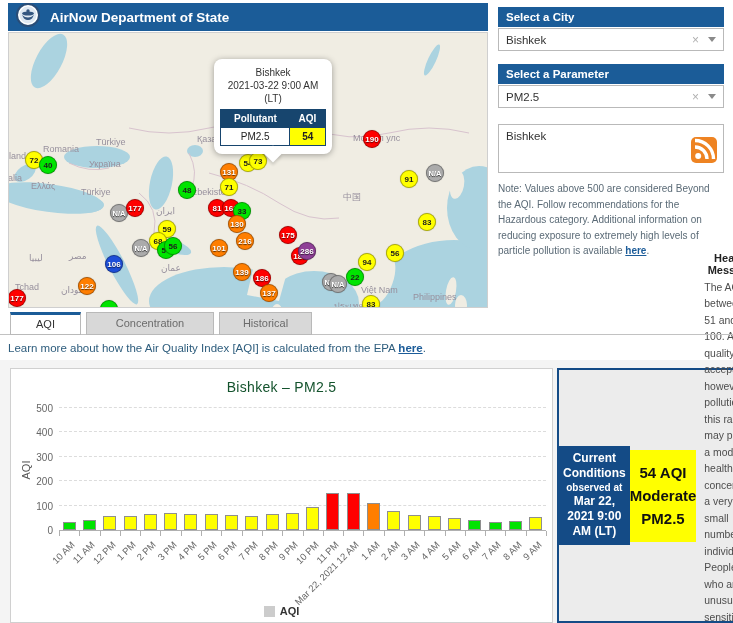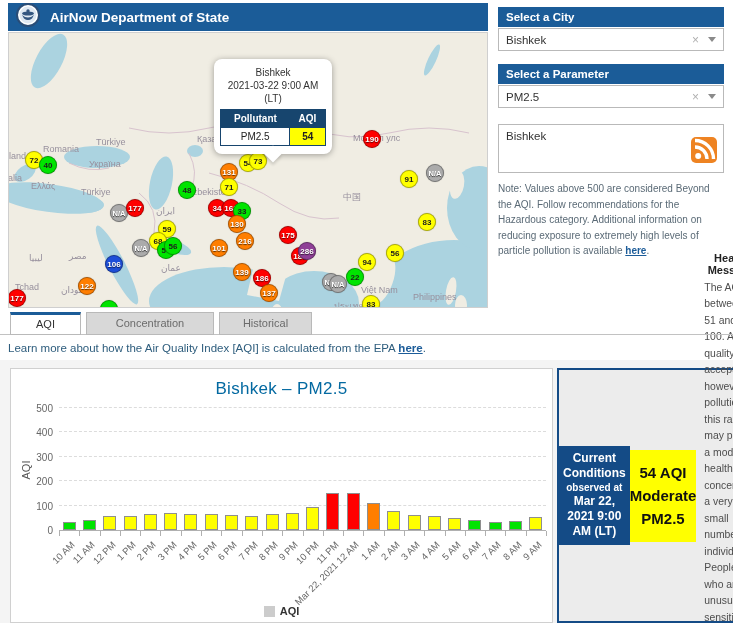--- a/index.html
+++ b/index.html
@@ -63,21 +63,21 @@
     font-size:11px; text-align:center; line-height:21px; cursor:pointer; }
   .tab.active { background:#fff; border-top:3px solid #1b5c98; color:#333; line-height:19px; }
   .tab.t0 { width:71px; } .tab.t1 { width:128px; } .tab.t2 { width:93px; }
   .learn { position:absolute; left:8px; top:342px; font-size:11.5px; color:#2e5d7d; }
   .learn a { color:#1c5c99; font-weight:bold; }
 
   
   .chart-panel { position:absolute; left:10px; top:368px; width:543px; height:255px;
     background:#fff; border:1px solid #d0d0d0; }
   .chart-title { position:absolute; left:0; top:10px; width:100%; text-align:center;
-    font-size:17px; color:#0369a1; letter-spacing:.3px; }
+    font-size:14px; color:#14532d; letter-spacing:.3px; }
   .plot { position:absolute; left:48px; top:40px; width:487px; height:122px;
     border-bottom:1px solid #b0b0b0; }
   .gridline { position:absolute; left:0; width:100%; border-top:1px dashed #dcdcdc; }
   .bar { position:absolute; bottom:0; width:13px; border:1px solid #8f8f8f; cursor:pointer; }
   .xtick { position:absolute; width:1px; height:5px; background:#b0b0b0; }
   .ylab { position:absolute; width:42px; text-align:right; font-size:10px; color:#666; }
   .xlab { position:absolute; width:110px; text-align:right; font-size:9.5px; color:#666;
     transform-origin:100% 0; transform:rotate(-45deg); white-space:nowrap; }
   .yaxis-title { position:absolute; left:6px; top:95px; font-size:11px; color:#555;
     transform:rotate(-90deg); transform-origin:center; }
@@ -187,21 +187,21 @@
         <div class="marker lvl-na" style="left: 123px; top: 206px; background: rgb(171, 171, 171); font-size: 7.5px;">N/A</div>
         <div class="marker lvl-orange" style="left: 96px; top: 222px; background: #1d4ed8;">106</div>
         <div class="marker lvl-orange" style="left: 69px; top: 244px; background: rgb(255, 126, 0);">122</div>
         <div class="marker lvl-red" style="left: -1px; top: 256px; background: rgb(255, 0, 0);">177</div>
         <div class="marker lvl-green" style="left: 91px; top: 267px; background: rgb(0, 228, 0);"></div>
         <div class="marker lvl-green" style="left: 169px; top: 148px; background: rgb(0, 228, 0);">48</div>
         <div class="marker lvl-orange" style="left: 211px; top: 130px; background: rgb(255, 126, 0);">131</div>
         <div class="marker lvl-yellow" style="left: 211px; top: 145px; background: rgb(255, 255, 0);">71</div>
         <div class="marker lvl-yellow" style="left: 230px; top: 121px; background: rgb(255, 255, 0);">54</div>
         <div class="marker lvl-yellow" style="left: 240px; top: 119px; background: rgb(255, 255, 0);">73</div>
-        <div class="marker lvl-red" style="left: 199px; top: 166px; background: rgb(255, 0, 0);">34</div>
+        <div class="marker lvl-red" style="left: 199px; top: 166px; background: rgb(255, 0, 0);">81</div>
         <div class="marker lvl-red" style="left: 213px; top: 166px; background: rgb(255, 0, 0);">163</div>
         <div class="marker lvl-green" style="left: 224px; top: 169px; background: rgb(0, 228, 0);">33</div>
         <div class="marker lvl-orange" style="left: 219px; top: 182px; background: rgb(255, 126, 0);">130</div>
         <div class="marker lvl-orange" style="left: 227px; top: 199px; background: rgb(255, 126, 0);">216</div>
         <div class="marker lvl-orange" style="left: 201px; top: 206px; background: rgb(255, 126, 0);">101</div>
         <div class="marker lvl-red" style="left: 270px; top: 193px; background: rgb(255, 0, 0);">175</div>
         <div class="marker lvl-red" style="left: 282px; top: 214px; background: rgb(255, 0, 0);">183</div>
         <div class="marker lvl-purple" style="left: 289px; top: 209px; background: rgb(143, 63, 151);">286</div>
         <div class="marker lvl-orange" style="left: 224px; top: 230px; background: rgb(255, 126, 0);">139</div>
         <div class="marker lvl-red" style="left: 244px; top: 236px; background: rgb(255, 0, 0);">186</div>

